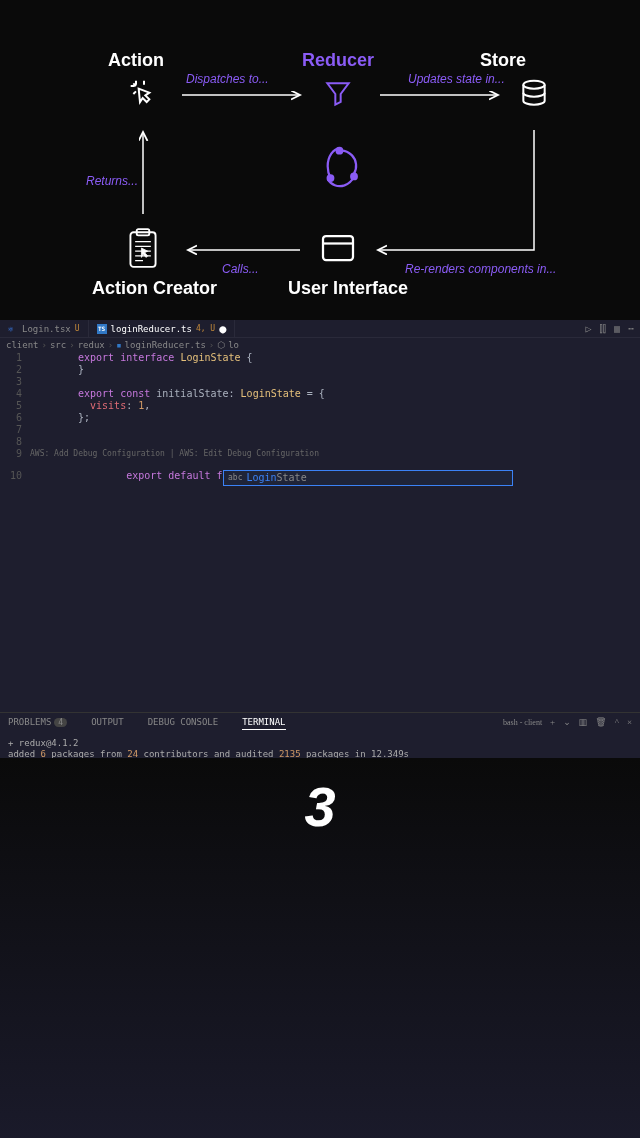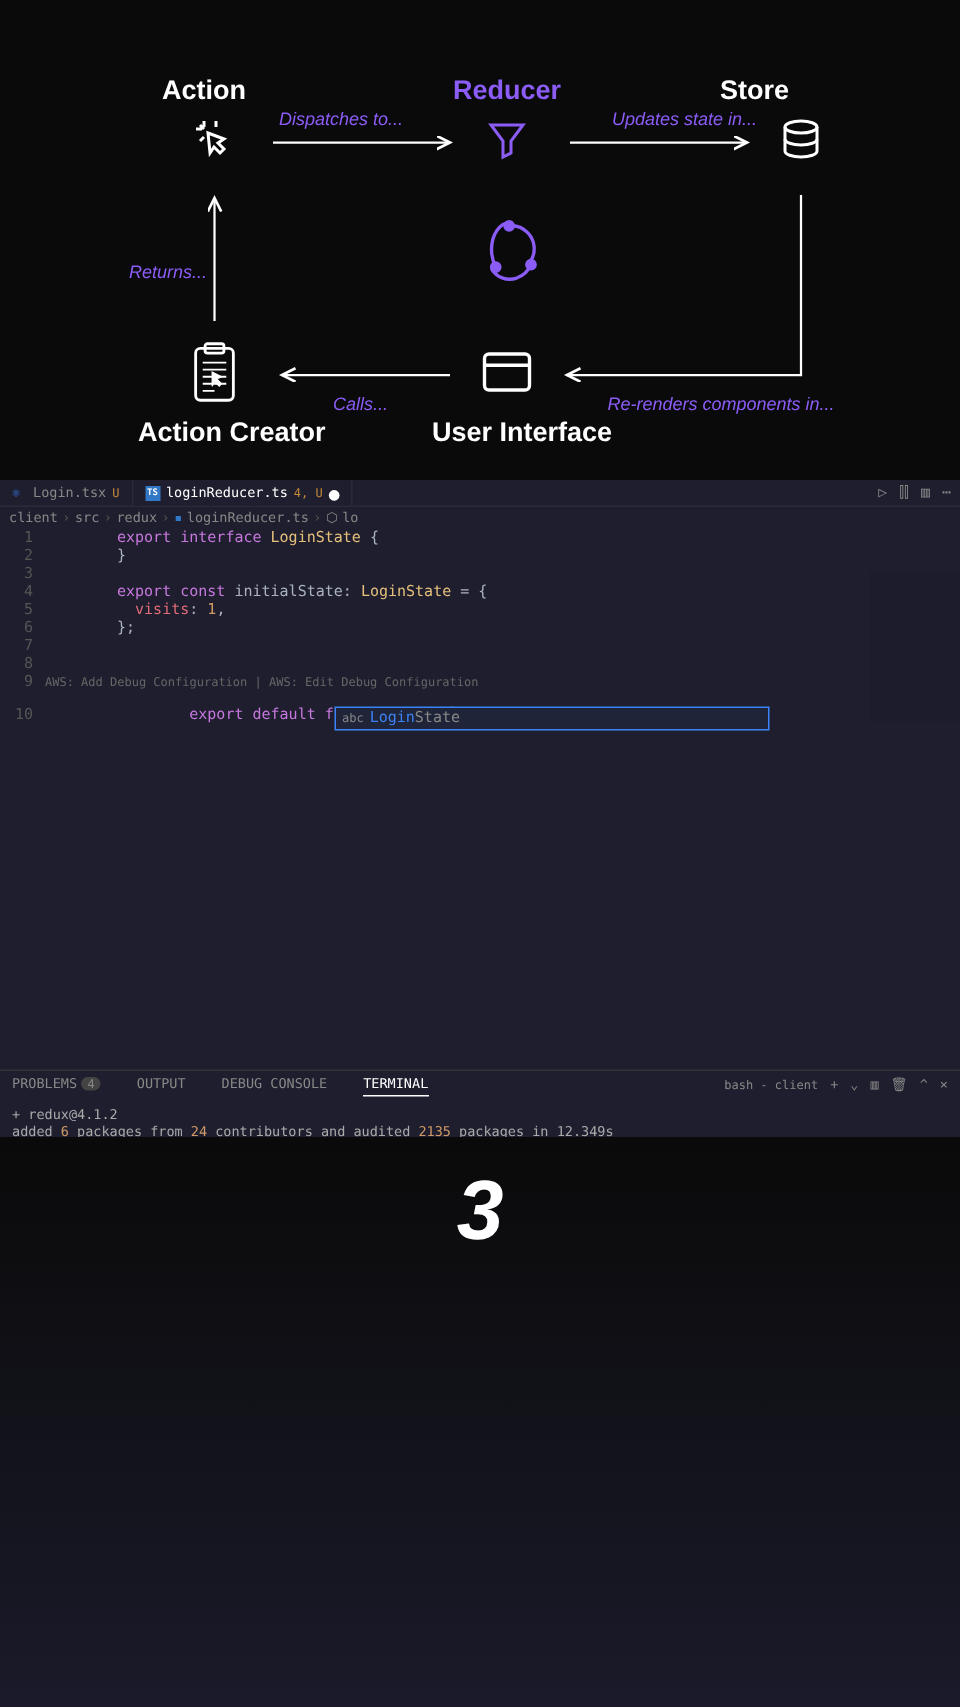--- a/index.html
+++ b/index.html
@@ -188,20 +188,21 @@
       padding: 0 4px;
       margin-left: 3px;
       font-size: 8px;
     }
     .panel-right {
       position: absolute;
       right: 8px;
       display: flex;
       gap: 8px;
       align-items: center;
+      font-family: Liberation Serif, serif;
     }
     .terminal {
       padding: 4px 8px;
       font-size: 9px;
       line-height: 11px;
       color: #aaa;
     }
     .t-num { color: #d19a66; }
     .t-warn { color: #c8a050; }
     .t-crit { color: #e06c75; }

